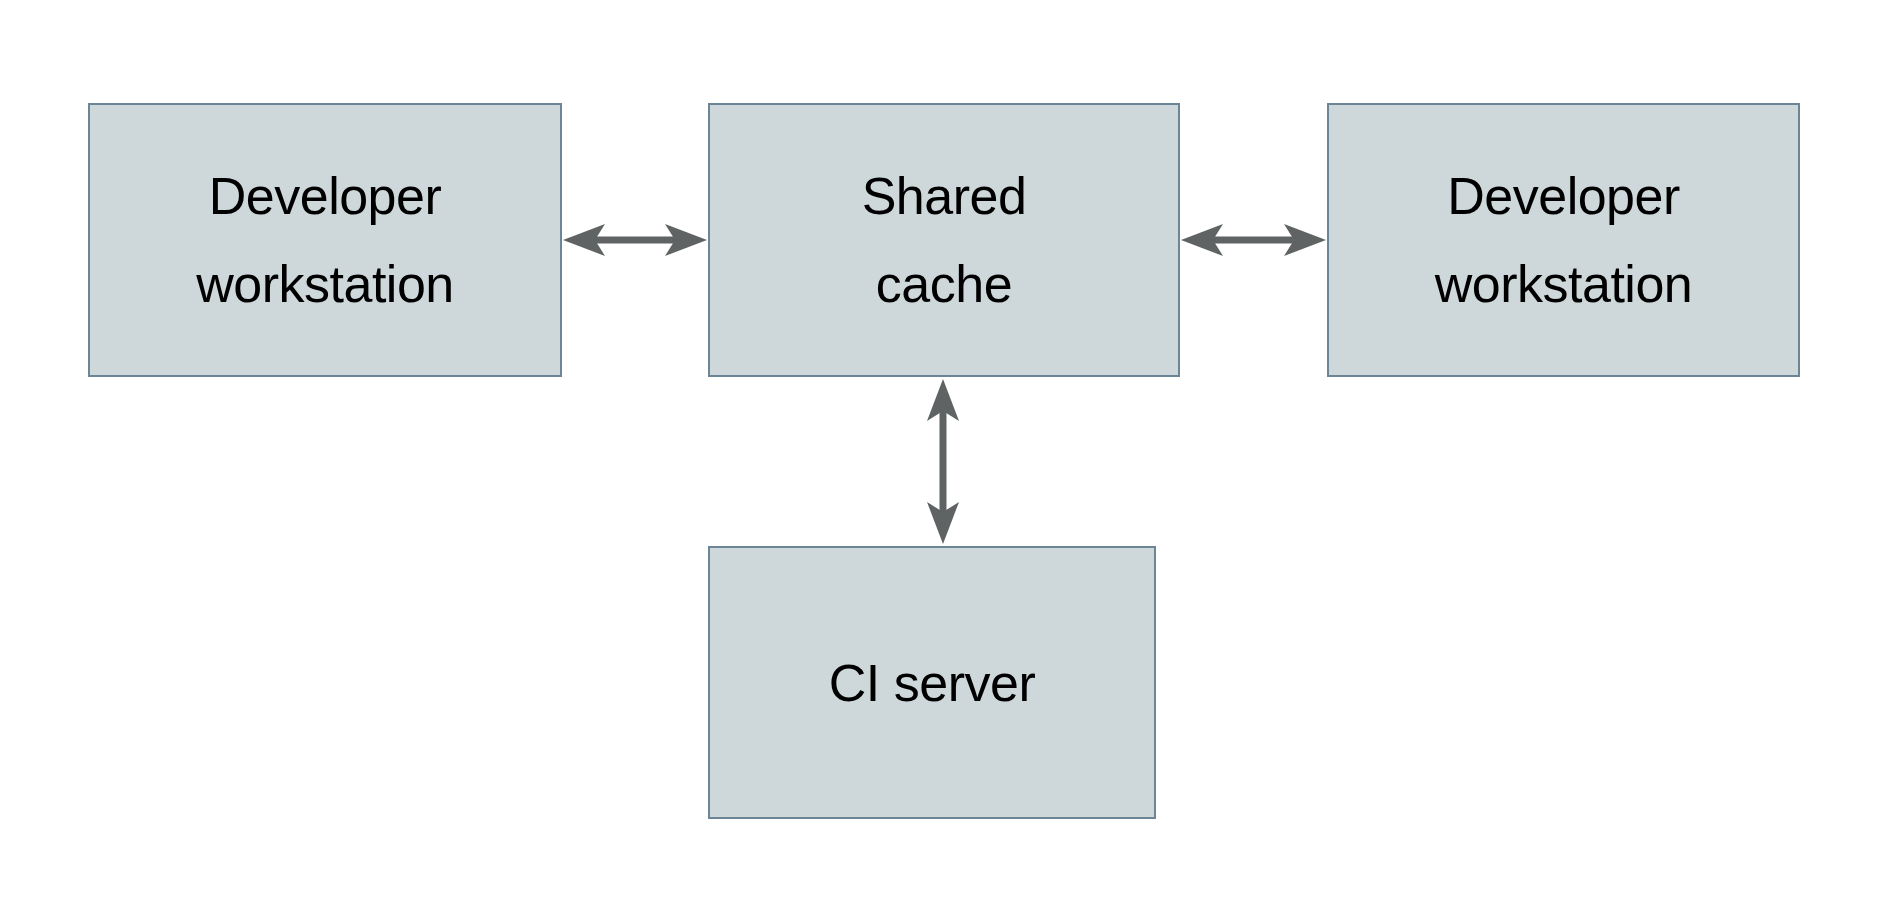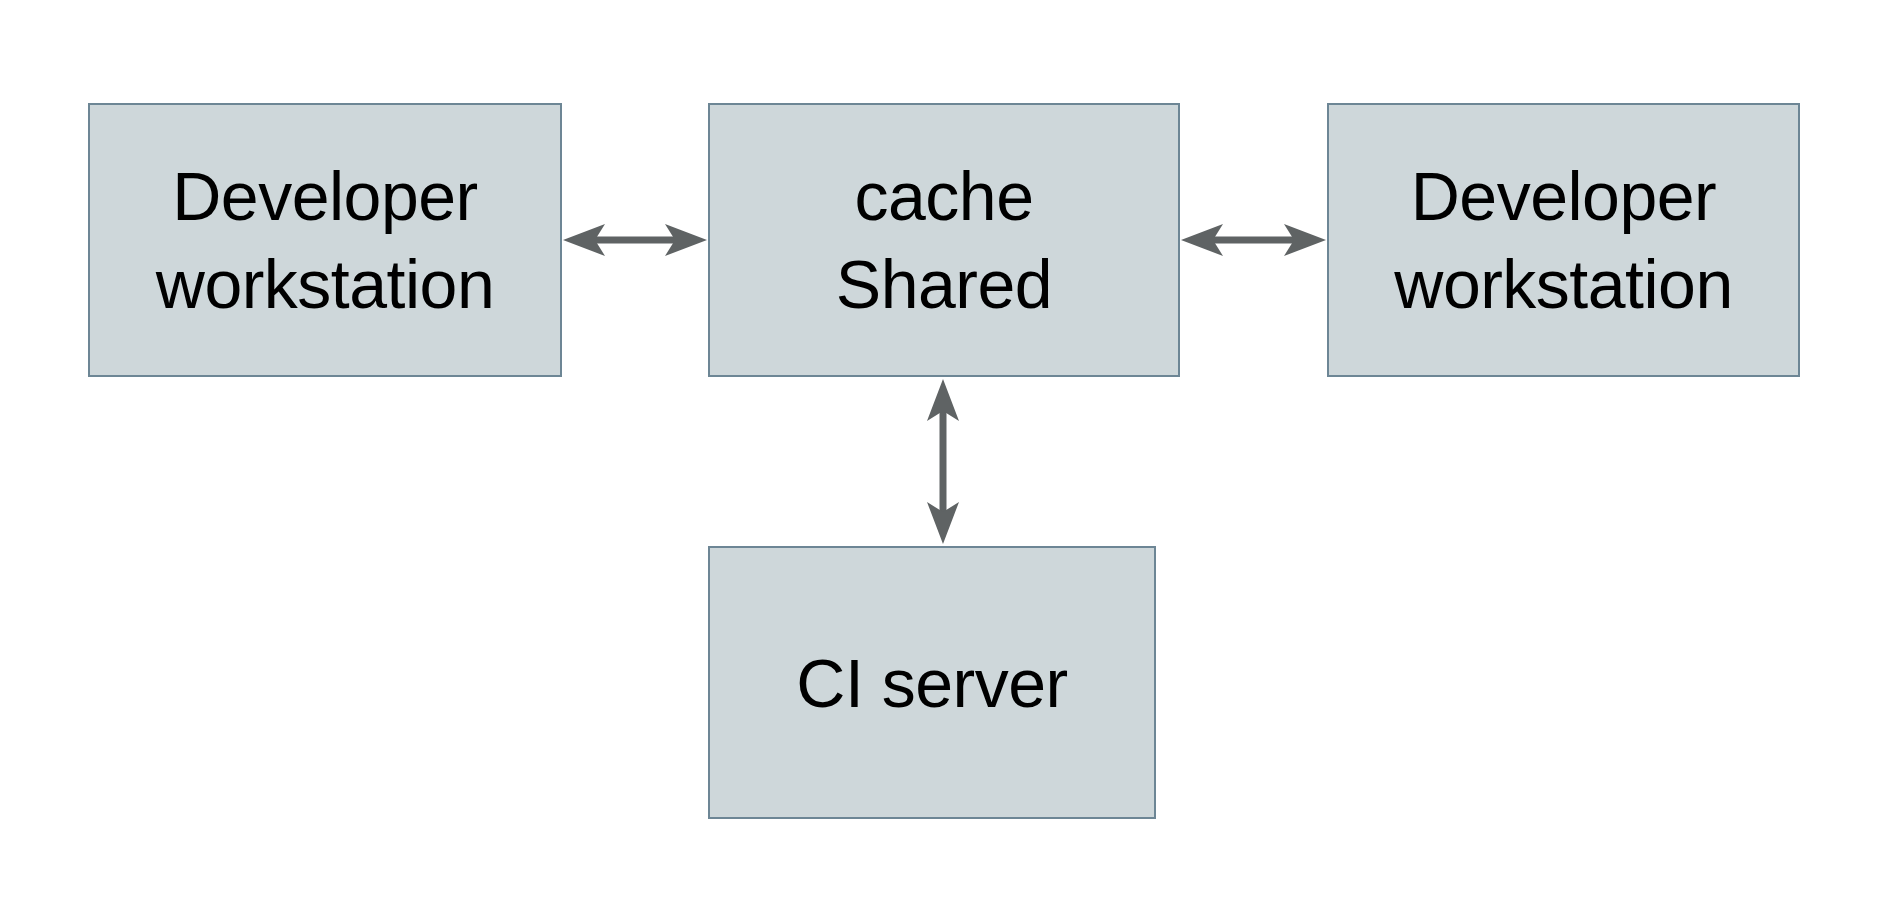--- a/index.html
+++ b/index.html
@@ -24,21 +24,21 @@
   .node {
     position: absolute;
     background: var(--box-fill);
     border: 2px solid var(--box-border);
     display: flex;
     flex-direction: column;
     align-items: center;
     justify-content: center;
     text-align: center;
     color: var(--text-color);
-    font-size: 68px;
+    font-size: 52px;
     line-height: 88px;
     letter-spacing: -0.5px;
   }
   .node span { display: block; white-space: nowrap; }
   .node-dev-left   { left: 88px;   top: 103px; width: 474px; height: 274px; }
   .node-cache      { left: 708px;  top: 103px; width: 472px; height: 274px; }
   .node-dev-right  { left: 1327px; top: 103px; width: 473px; height: 274px; }
   .node-ci         { left: 708px;  top: 546px; width: 448px; height: 273px; }
   .edges-overlay {
     position: absolute;
@@ -74,22 +74,22 @@
       <polygon class="arrow-head" points="943,544 927,502 943,512 959,502"></polygon>
     </g>
   </svg>
 
   <div class="node node-dev-left">
     <span>Developer</span>
     <span>workstation</span>
   </div>
 
   <div class="node node-cache">
+    <span>Shared</span>
     <span>cache</span>
-    <span>Shared</span>
   </div>
 
   <div class="node node-dev-right">
     <span>Developer</span>
     <span>workstation</span>
   </div>
 
   <div class="node node-ci">
     <span>CI server</span>
   </div>

